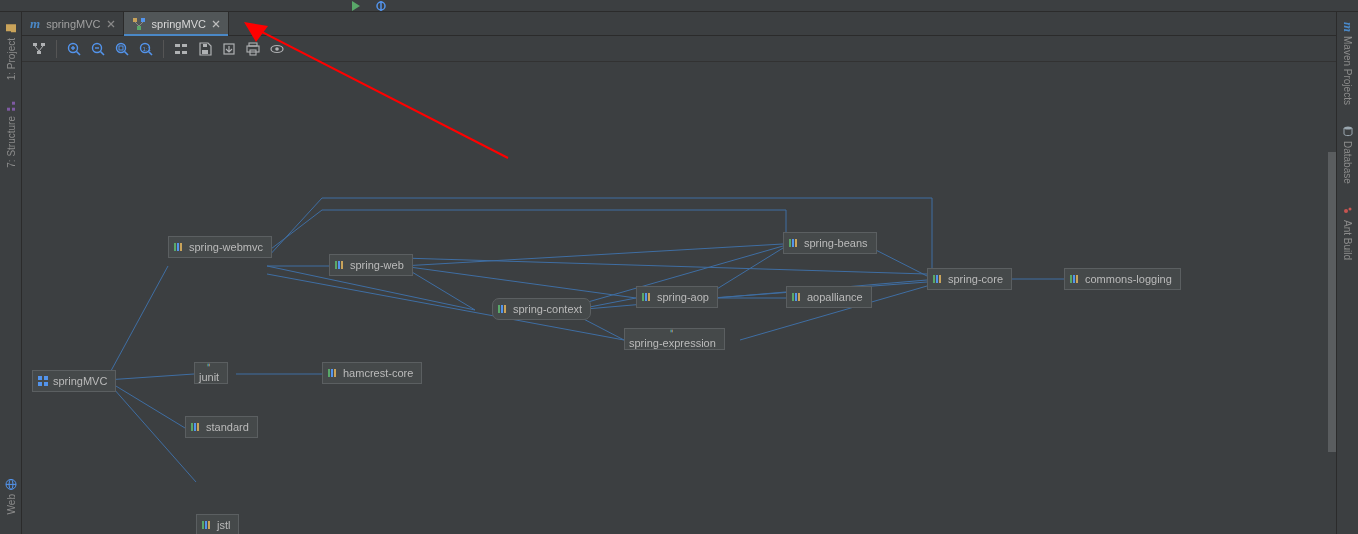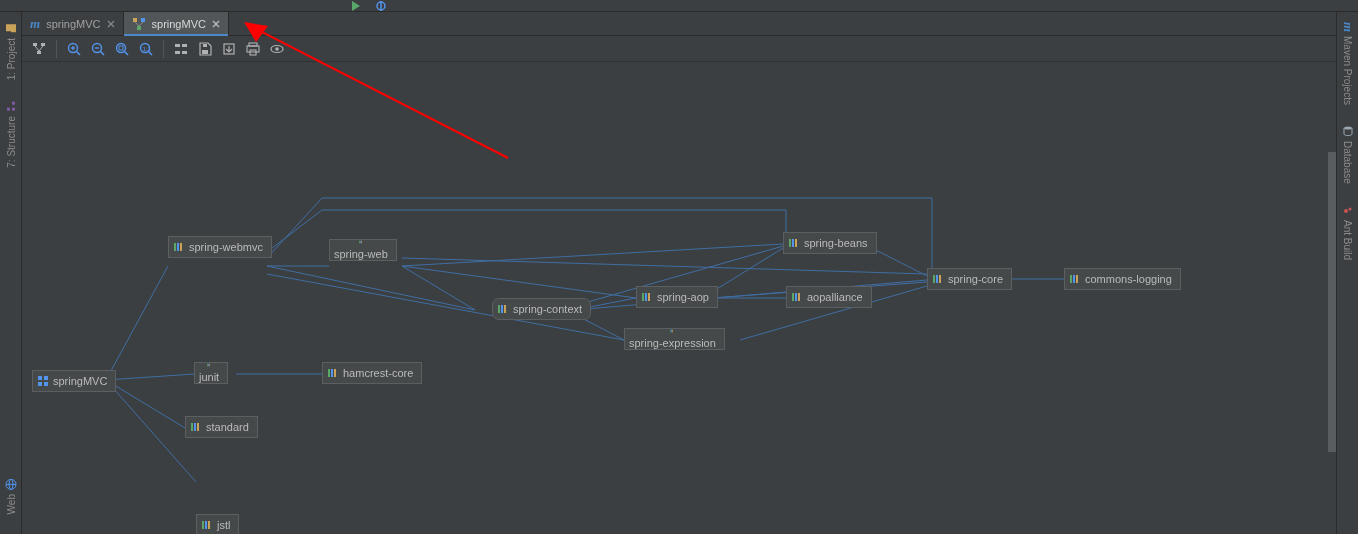--- a/index.html
+++ b/index.html
@@ -464,21 +464,21 @@
     <span>standard</span>
   </div>
   <div class="node" style="left:174px; top:408px;margin-top:44px;">
     <svg class="bars-ico" viewBox="0 0 12 12">
         <rect x="1" y="2" width="2" height="8" fill="#59a869"></rect>
         <rect x="4" y="2" width="2" height="8" fill="#5394ec"></rect>
         <rect x="7" y="2" width="2" height="8" fill="#c9a35a"></rect>
       </svg>
     <span>jstl</span>
   </div>
-  <div class="node" style="left:307px; top:177px;flex-direction:column;">
+  <div class="node" style="left:307px; top:192px;">
     <svg class="bars-ico" viewBox="0 0 12 12">
         <rect x="1" y="2" width="2" height="8" fill="#59a869"></rect>
         <rect x="4" y="2" width="2" height="8" fill="#5394ec"></rect>
         <rect x="7" y="2" width="2" height="8" fill="#c9a35a"></rect>
       </svg>
     <span>spring-web</span>
   </div>
   <div class="node" style="left:300px; top:300px;">
     <svg class="bars-ico" viewBox="0 0 12 12">
         <rect x="1" y="2" width="2" height="8" fill="#59a869"></rect>

